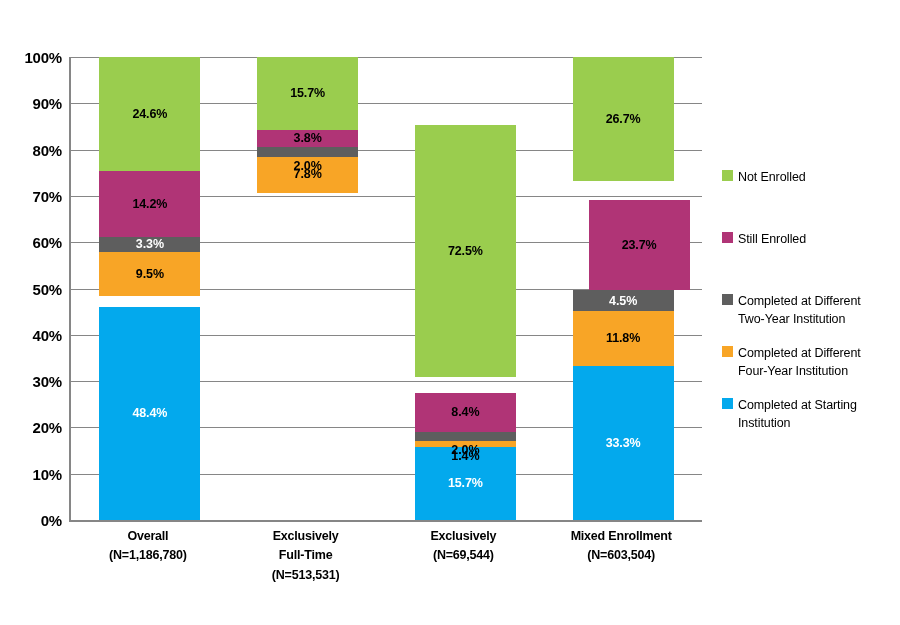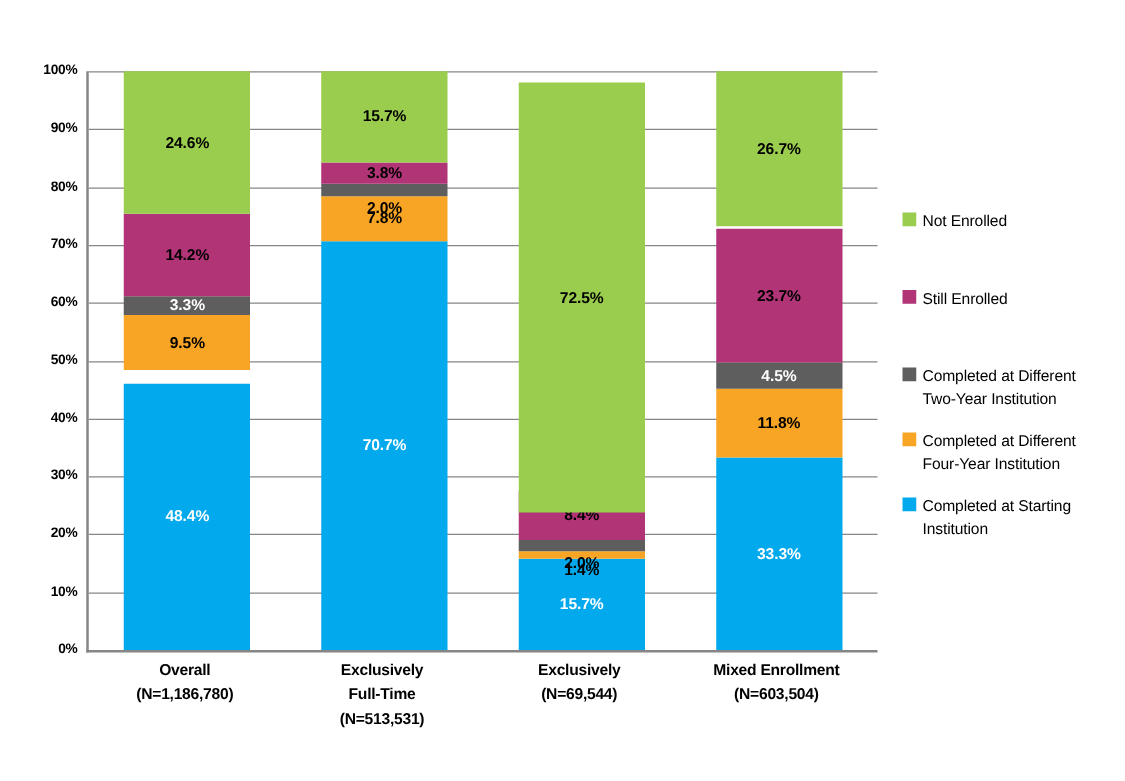--- a/index.html
+++ b/index.html
@@ -50,21 +50,21 @@
     left: 0px;
     top: 57px;
     width: 62px;
     height: 463px;
   }
   .y-tick {
     position: absolute;
     right: 0;
     width: 62px;
     text-align: right;
-    font-size: 11px;
+    font-size: 15px;
     font-weight: bold;
     color: #000000;
     transform: translateY(-50%);
     line-height: 1;
     letter-spacing: -0.2px;
   }
 
   
   .bars {
     position: absolute;
@@ -208,23 +208,20 @@
             <div class="seg" style="background: rgb(176, 52, 118); height: 65.746px; bottom: 283.356px;">
               <span class="seg-label dark">14.2%</span>
             </div>
             <div class="seg" style="background: rgb(154, 205, 78); height: 113.898px; bottom: 349.102px;">
               <span class="seg-label dark">24.6%</span>
             </div>
           </div>
         </div>
         <div class="bar-group" style="left: 186.125px;">
           <div class="bar-stack">
-            <div class="seg" style="background: rgb(3, 169, 237); height: 327.341px; bottom: 0px;">
-              <span class="seg-label light">70.7%</span>
-            </div>
             <div class="seg" style="background: rgb(248, 165, 38); height: 36.114px; bottom: 327.341px;">
               <span class="seg-label dark">7.8%</span>
             </div>
             <div class="seg floating" style="background: rgb(94, 94, 94); height: 9.26px; bottom: 363.455px;">
               <span class="seg-label dark">2.0%</span>
             </div>
             <div class="seg" style="background: rgb(176, 52, 118); height: 17.594px; bottom: 372.715px;">
               <span class="seg-label dark">3.8%</span>
             </div>
             <div class="seg" style="background: rgb(154, 205, 78); height: 72.691px; bottom: 390.309px;">
@@ -239,37 +236,37 @@
             </div>
             <div class="seg floating" style="background: rgb(248, 165, 38); height: 6.482px; bottom: 72.691px;">
               <span class="seg-label dark">1.4%</span>
             </div>
             <div class="seg floating" style="background: rgb(94, 94, 94); height: 9.26px; bottom: 79.173px;">
               <span class="seg-label dark">2.0%</span>
             </div>
             <div class="seg" style="background: rgb(176, 52, 118); height: 38.892px; bottom: 88.433px; margin-top: 16px;">
               <span class="seg-label dark">8.4%</span>
             </div>
-            <div class="seg" style="background: rgb(154, 205, 78); height: 344px; bottom: 110px;">
+            <div class="seg" style="background: rgb(154, 205, 78); height: 252px; bottom: 143px;">
               <span class="seg-label dark">72.5%</span>
             </div>
           </div>
         </div>
         <div class="bar-group" style="left: 501.625px;">
           <div class="bar-stack">
             <div class="seg" style="background: rgb(3, 169, 237); height: 154.179px; bottom: 0px;">
               <span class="seg-label light">33.3%</span>
             </div>
             <div class="seg" style="background: rgb(248, 165, 38); height: 54.634px; bottom: 154.179px;">
               <span class="seg-label dark">11.8%</span>
             </div>
             <div class="seg" style="background: rgb(94, 94, 94); height: 20.835px; bottom: 208.813px;">
               <span class="seg-label light">4.5%</span>
             </div>
-            <div class="seg" style="background: rgb(176, 52, 118); height: 107px; bottom: 229.648px;">
+            <div class="seg" style="background: rgb(176, 52, 118); height: 90px; bottom: 229.648px; margin-left: 16px;">
               <span class="seg-label dark">23.7%</span>
             </div>
             <div class="seg" style="background: rgb(154, 205, 78); height: 123.621px; bottom: 339.379px; margin-top: 48px;">
               <span class="seg-label dark">26.7%</span>
             </div>
           </div>
         </div>
       </div>
   </div>
 

